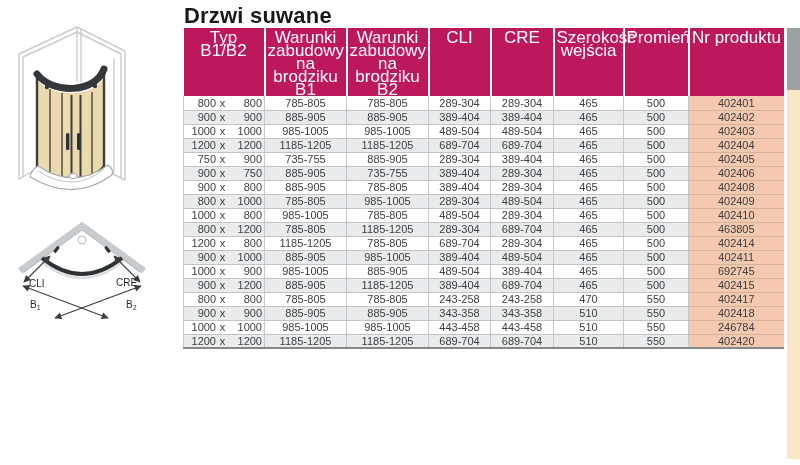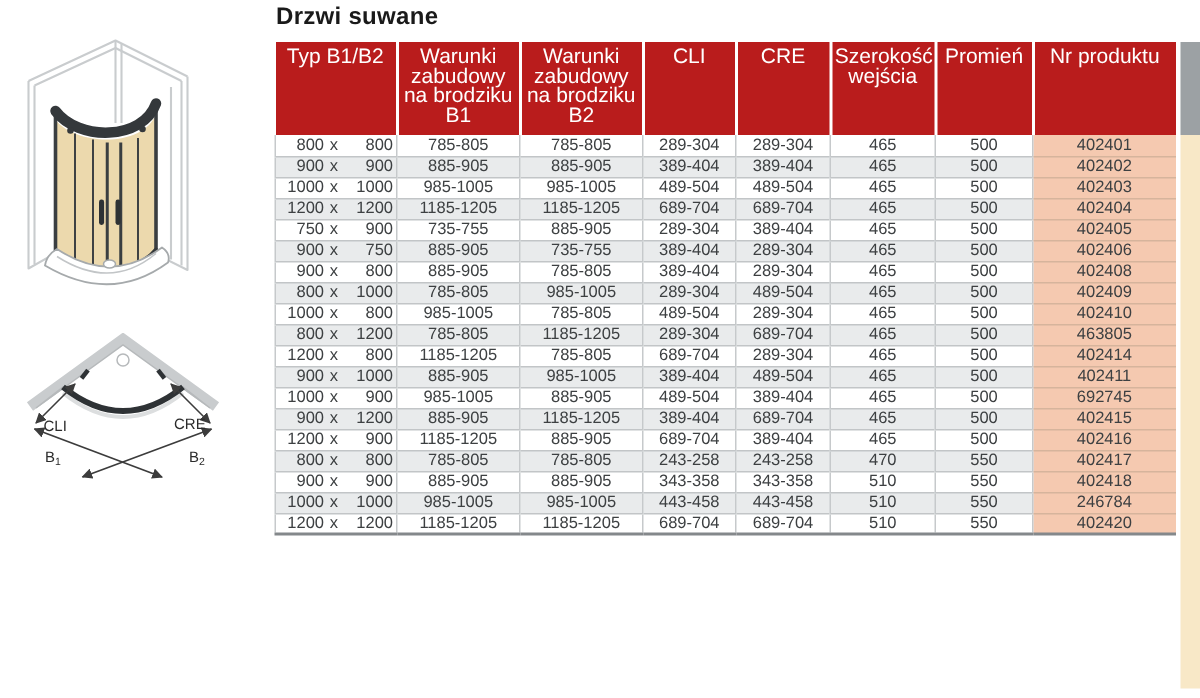--- a/index.html
+++ b/index.html
@@ -9,35 +9,35 @@
     font-family:"Liberation Sans","DejaVu Sans",sans-serif;
     -webkit-font-smoothing:antialiased;
   }
   
   .fig{position:absolute;left:0;}
   #fig-3d{top:10px;width:175px;height:212px;}
   #fig-plan{top:222px;width:175px;height:110px;}
   
   .page-title{
     position:absolute;left:184px;top:3px;
-    font-size:16px;font-weight:bold;color:#1a1a1a;letter-spacing:0.2px;
+    font-size:22px;font-weight:bold;color:#1a1a1a;letter-spacing:0.2px;
   }
   
   .table-wrap{position:absolute;left:183px;top:28px;}
   table{
     border-collapse:collapse;table-layout:fixed;width:600px;
     font-size:11px;color:#3d4042;
   }
   col.w-typ{width:81px;} col.w-wb1{width:82px;} col.w-wb2{width:82px;}
   col.w-cli{width:62px;} col.w-cre{width:63px;} col.w-sz{width:70px;}
   col.w-pr{width:65px;} col.w-nr{width:95px;}
   thead th{
-    background:#b91c1c;color:#ffffff;font-weight:400;
+    background:#be185d;color:#ffffff;font-weight:400;
     vertical-align:top;padding:3px 2px 0 2px;height:59px;
-    font-size:14px;line-height:13px;border-left:2px solid #ffffff;
+    font-size:17px;line-height:13px;border-left:2px solid #ffffff;
   }
   thead th:first-child{border-left:none;}
   tbody td{
     text-align:center;vertical-align:middle;padding:0;
     border-top:1px solid #c2c5c7;border-left:1px solid #c6c9cb;
     background:#ffffff;
   }
   tbody td:first-child{border-left:1px solid #c6c9cb;}
   tbody tr{height:14px;}
   tbody tr:first-child td{border-top:none;}
@@ -292,30 +292,20 @@
     <td><span class="t1">900</span><span class="tx">x</span><span class="t2">1200</span></td>
     <td>885-905</td>
     <td>1185-1205</td>
     <td>389-404</td>
     <td>689-704</td>
     <td>465</td>
     <td>500</td>
     <td class="c-nr">402415</td>
   </tr>
         <tr>
-    <td><span class="t1">1200</span><span class="tx">x</span><span class="t2">900</span></td>
-    <td>1185-1205</td>
-    <td>885-905</td>
-    <td>689-704</td>
-    <td>389-404</td>
-    <td>465</td>
-    <td>500</td>
-    <td class="c-nr">402416</td>
-  </tr>
-        <tr>
     <td><span class="t1">800</span><span class="tx">x</span><span class="t2">800</span></td>
     <td>785-805</td>
     <td>785-805</td>
     <td>243-258</td>
     <td>243-258</td>
     <td>470</td>
     <td>550</td>
     <td class="c-nr">402417</td>
   </tr>
         <tr>

